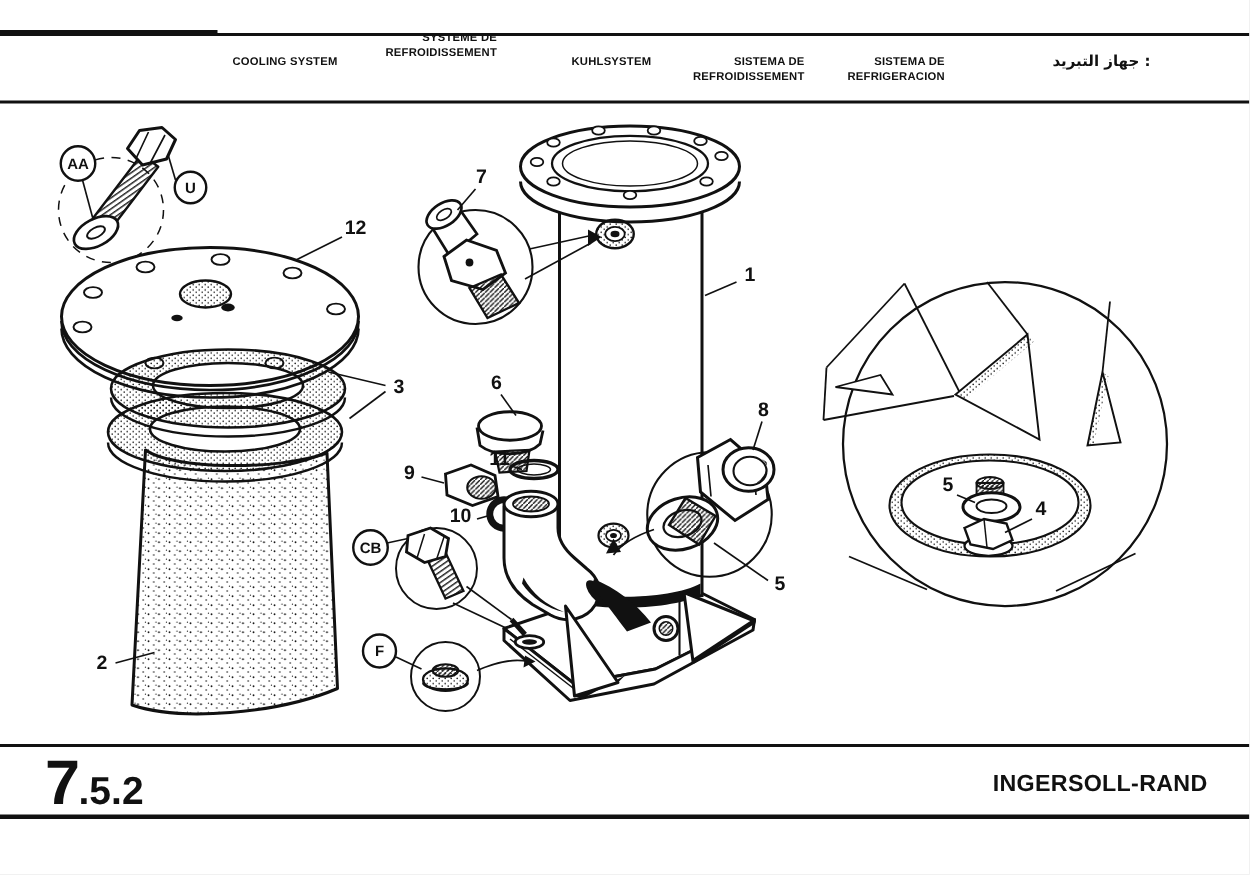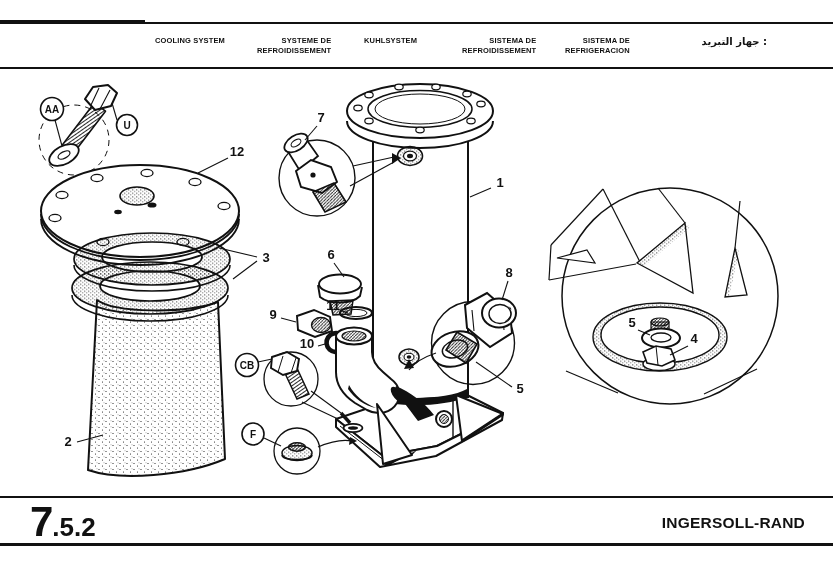--- a/index.html
+++ b/index.html
@@ -23,22 +23,22 @@
 </head>
 <body>
 
 <div class="page">
 
   <div class="hrule" style="left:0;top:20px;width:145px;height:4px;"></div>
   <div class="hrule" style="left:0;top:22px;width:833px;height:1.6px;"></div>
   <div class="hrule" style="left:0;top:67px;width:833px;height:2px;"></div>
 
   <div class="hdr-label" style="left:155px;top:36px;"><span>COOLING SYSTEM</span></div>
-  <div class="hdr-label" style="left:257px;top:36px;"><span>SYSTEME DE</span><br><span>REFROIDISSEMENT</span></div>
-  <div class="hdr-label" style="left:364px;top:36px;"><span>KUHLSYSTEM</span></div>
+  <div class="hdr-label" style="left:257px;top:20px;"><span>SYSTEME DE</span><br><span>REFROIDISSEMENT</span></div>
+  <div class="hdr-label" style="left:381px;top:36px;"><span>KUHLSYSTEM</span></div>
   <div class="hdr-label" style="left:462px;top:36px;"><span>SISTEMA DE</span><br><span>REFROIDISSEMENT</span></div>
   <div class="hdr-label" style="left:565px;top:36px;"><span>SISTEMA DE</span><br><span>REFRIGERACION</span></div>
   <div class="hdr-ar" style="right:66px;top:36px;">جهاز التبريد :</div>
 
   <svg width="833" height="583" viewBox="0 0 833 583">
     <defs>
       <pattern id="grain" width="4" height="3.5" patternUnits="userSpaceOnUse">
         <circle cx="0.8" cy="0.8" r="0.55" fill="#111"></circle>
           <circle cx="2.8" cy="2.4" r="0.5" fill="#111"></circle>
       </pattern>

